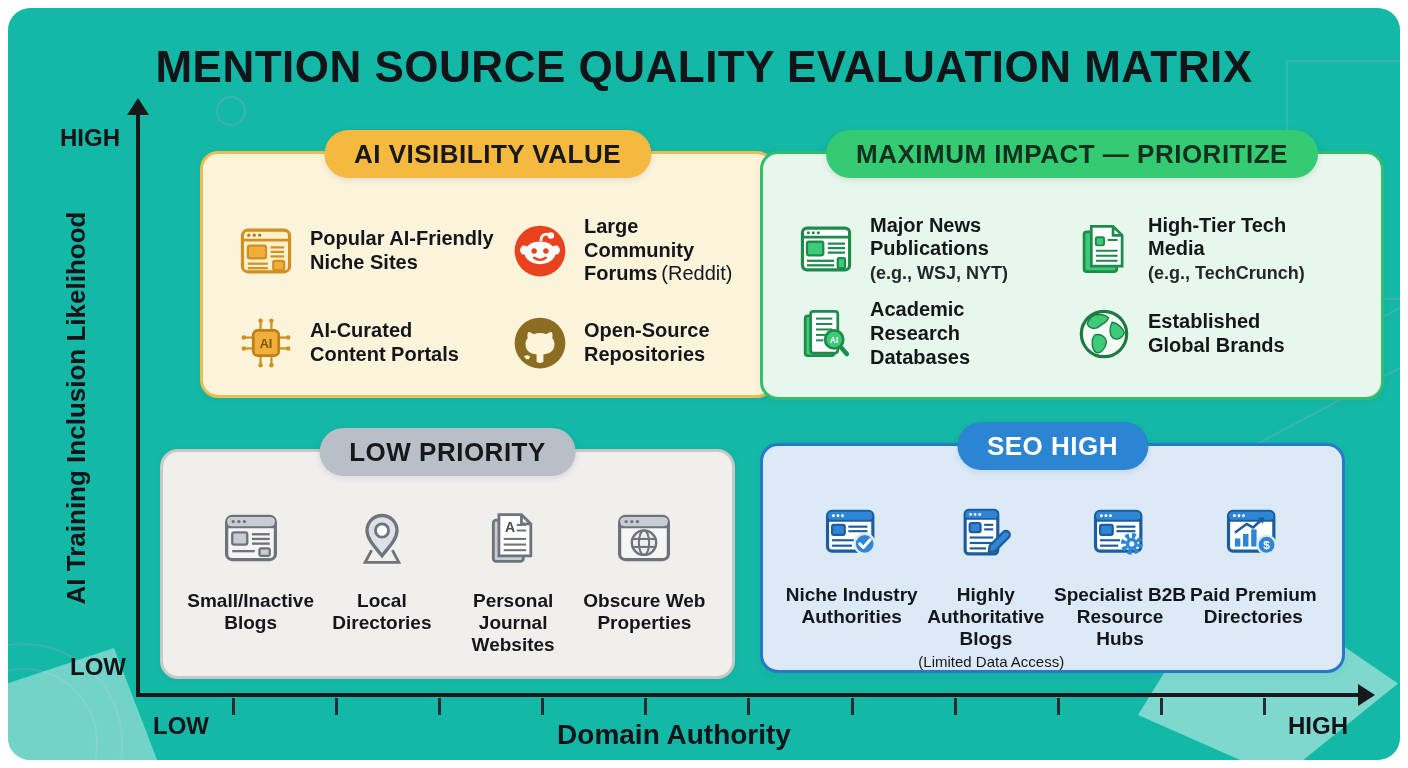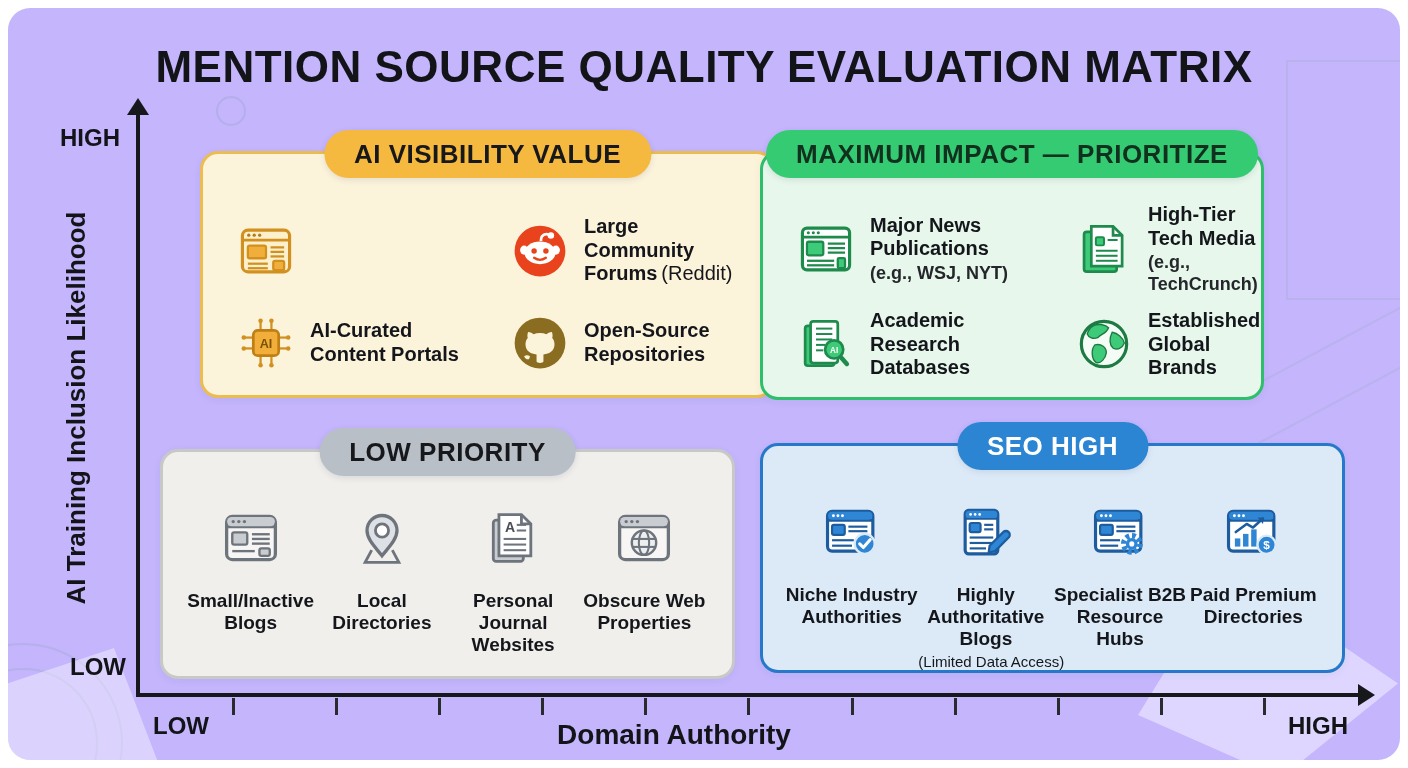--- a/index.html
+++ b/index.html
@@ -1,18 +1,18 @@
 <!DOCTYPE html>
 <html><head>
 <meta charset="utf-8">
 <style>
   * { margin:0; padding:0; box-sizing:border-box; }
   body { font-family:"Liberation Sans", sans-serif; background:#fff; }
   .stage { position:relative; width:1408px; height:768px; background:#ffffff; overflow:hidden; }
-  .board { position:absolute; inset:8px; background:#c4b5fd; border-radius:22px; overflow:hidden; }
+  .board { position:absolute; inset:8px; background:#14b8a6; border-radius:22px; overflow:hidden; }
 
   
   .dec { position:absolute; pointer-events:none; }
   .dec-circle-small { left:208px; top:88px; width:30px; height:30px; border:2px solid rgba(150,165,195,.35); border-radius:50%; }
   .dec-circle-big1 { left:-85px; top:635px; width:200px; height:200px; border:2px solid rgba(150,165,195,.30); border-radius:50%; }
   .dec-circle-big2 { left:-60px; top:660px; width:150px; height:150px; border:2px solid rgba(150,165,195,.30); border-radius:50%; }
   .dec-rect-tr { left:1278px; top:52px; width:220px; height:240px; border:2px solid rgba(160,172,195,.28); }
   .dec-line1 { left:1230px; top:300px; width:320px; height:2px; background:rgba(160,172,195,.28); transform:rotate(-28deg); }
   .dec-line2 { left:1230px; top:360px; width:320px; height:2px; background:rgba(160,172,195,.28); transform:rotate(-28deg); }
   .dec-poly1 { left:1130px; top:560px; width:260px; height:210px; background:rgba(255,255,255,.45); clip-path:polygon(35% 0, 100% 55%, 55% 100%, 0 70%); }
@@ -32,21 +32,21 @@
   .y-high { left:52px; top:116px; font-size:24px; }
   .y-low  { left:62px; top:645px; font-size:24px; }
   .x-low  { left:145px; top:704px; font-size:24px; }
   .x-high { left:1280px; top:704px; font-size:24px; }
   .x-title { left:0; right:60px; top:711px; text-align:center; font-size:28px; }
   .y-title { left:68px; top:400px; transform:translate(-50%,-50%) rotate(-90deg); white-space:nowrap; font-size:26px; }
 
   
   .panel { position:absolute; border-radius:18px; border:3px solid; box-shadow:0 2px 8px rgba(40,60,90,.06); }
   .panel.tl { left:152px; top:143px; width:575px; height:247px; background:#FCF3DB; border-color:#EBBC4F;margin-left:40px; }
-  .panel.tr { left:752px; top:143px; width:504px; height:249px; background:#E7F7EB; border-color:#2FBF6C; }
+  .panel.tr { left:752px; top:143px; width:624px; height:249px; background:#E7F7EB; border-color:#2FBF6C; }
   .panel.bl { left:152px; top:441px; width:575px; height:230px; background:#F1EFEC; border-color:#C8C8C6; }
   .panel.br { left:752px; top:435px; width:585px; height:230px; background:#DCEAF8; border-color:#2679C9; }
 
   .pill { position:absolute; top:-24px; left:50%; transform:translateX(-50%); height:48px; line-height:48px;
           border-radius:26px; padding:0 30px; font-size:26px; font-weight:800; letter-spacing:.5px; white-space:nowrap;
           box-shadow:0 2px 6px rgba(40,60,90,.12); }
   .pill.tl { background:#F6B93F; color:#17181C; }
   .pill.tr { background:#35CB73; color:#12301E; }
   .pill.bl { background:#B9BFC6; color:#17181C; }
   .pill.br { background:#2B85D3; color:#FFFFFF; }
@@ -125,20 +125,21 @@
                 <circle cx="25" cy="14.5" r="1.8" fill="#B47A15"></circle>
                 <rect x="12" y="26" width="20" height="14" rx="2" fill="#F2AE3A" stroke="#D1901F" stroke-width="2.5"></rect>
                 <line x1="37" y1="28" x2="52" y2="28" stroke="#D1901F" stroke-width="2.5"></line>
                 <line x1="37" y1="33" x2="52" y2="33" stroke="#D1901F" stroke-width="2.5"></line>
                 <line x1="37" y1="38" x2="52" y2="38" stroke="#D1901F" stroke-width="2.5"></line>
                 <line x1="12" y1="46" x2="34" y2="46" stroke="#D1901F" stroke-width="2.5"></line>
                 <line x1="12" y1="51" x2="34" y2="51" stroke="#D1901F" stroke-width="2.5"></line>
                 <rect x="40" y="43" width="12" height="10" rx="2" fill="#F2AE3A" stroke="#D1901F" stroke-width="2.5"></rect>
               </svg>
           </span>
+          <div class="txt" style="max-width:205px"><span>Popular AI-Friendly Niche Sites</span></div>
         </div>
         <div class="item">
           <span class="icon">
             <svg viewBox="0 0 64 64">
                 <circle cx="32" cy="32" r="28" fill="#E8431C"></circle>
                 <path d="M33 21 C33 13 40 12 43 15" stroke="#fff" stroke-width="3" fill="none"></path>
                 <circle cx="44" cy="15" r="3.6" fill="#fff"></circle>
                 <ellipse cx="14.5" cy="31" rx="4.5" ry="5" fill="#fff"></ellipse>
                 <ellipse cx="49.5" cy="31" rx="4.5" ry="5" fill="#fff"></ellipse>
                 <ellipse cx="32" cy="34" rx="17" ry="12.5" fill="#fff"></ellipse>

